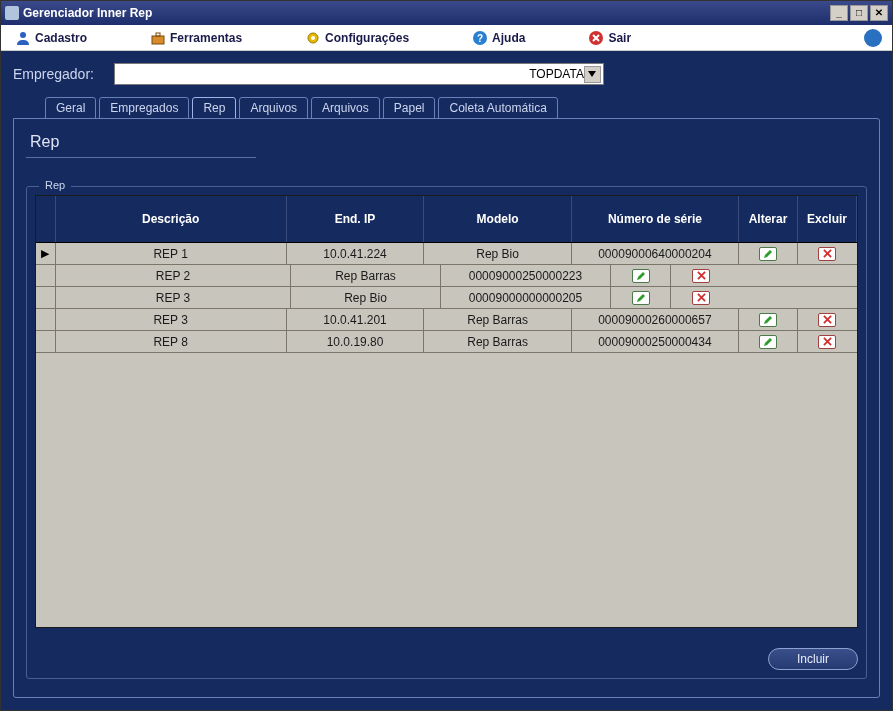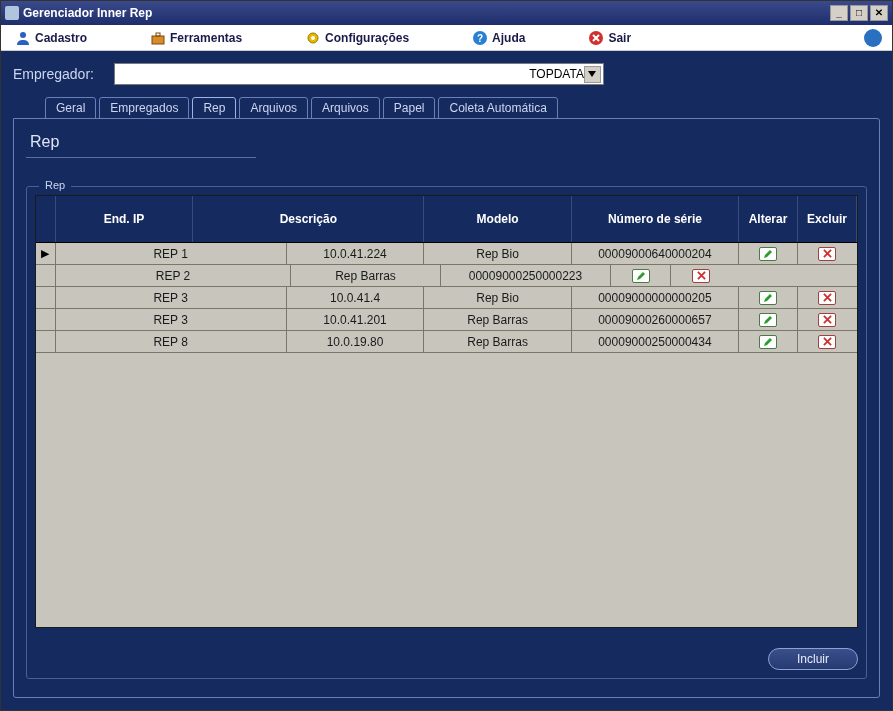--- a/index.html
+++ b/index.html
@@ -149,22 +149,22 @@
 
     <div class="panel">
       <div class="panel-title">Rep</div>
 
       <div class="fieldset">
         <span class="legend">Rep</span>
 
         <div class="grid-wrap">
           <div class="grid-header">
             <div class="cell c-ind"></div>
+            <div class="cell c-desc">Descrição</div>
             <div class="cell c-ip">End. IP</div>
-            <div class="cell c-desc">Descrição</div>
             <div class="cell c-mod">Modelo</div>
             <div class="cell c-ser">Número de série</div>
             <div class="cell c-alt">Alterar</div>
             <div class="cell c-exc">Excluir</div>
           </div>
           <div class="grid-body" id="grid-body">
               <div class="grid-row">
                 <div class="cell c-ind">
                   <span class="rowind">▶</span>
                 </div>
@@ -207,21 +207,20 @@
                       <path d="M1 1l8 8M9 1l-8 8" stroke="#d03030" stroke-width="2"></path>
                     </svg>
                   </span>
                 </div>
               </div>
               <div class="grid-row">
                 <div class="cell c-ind">
                   <span class="rowind"></span>
                 </div>
                 <div class="cell c-desc">REP 3</div>
-                <div class="cell c-ip">10.0.41.4</div>
                 <div class="cell c-mod">Rep Bio</div>
                 <div class="cell c-ser">00009000000000205</div>
                 <div class="cell c-alt">
                   <span class="btn-edit">
                     <svg viewBox="0 0 10 10">
                       <path d="M1 9l1-3 5-5 2 2-5 5-3 1z" fill="#2a9d2a"></path>
                     </svg>
                   </span>
                 </div>
                 <div class="cell c-exc">

